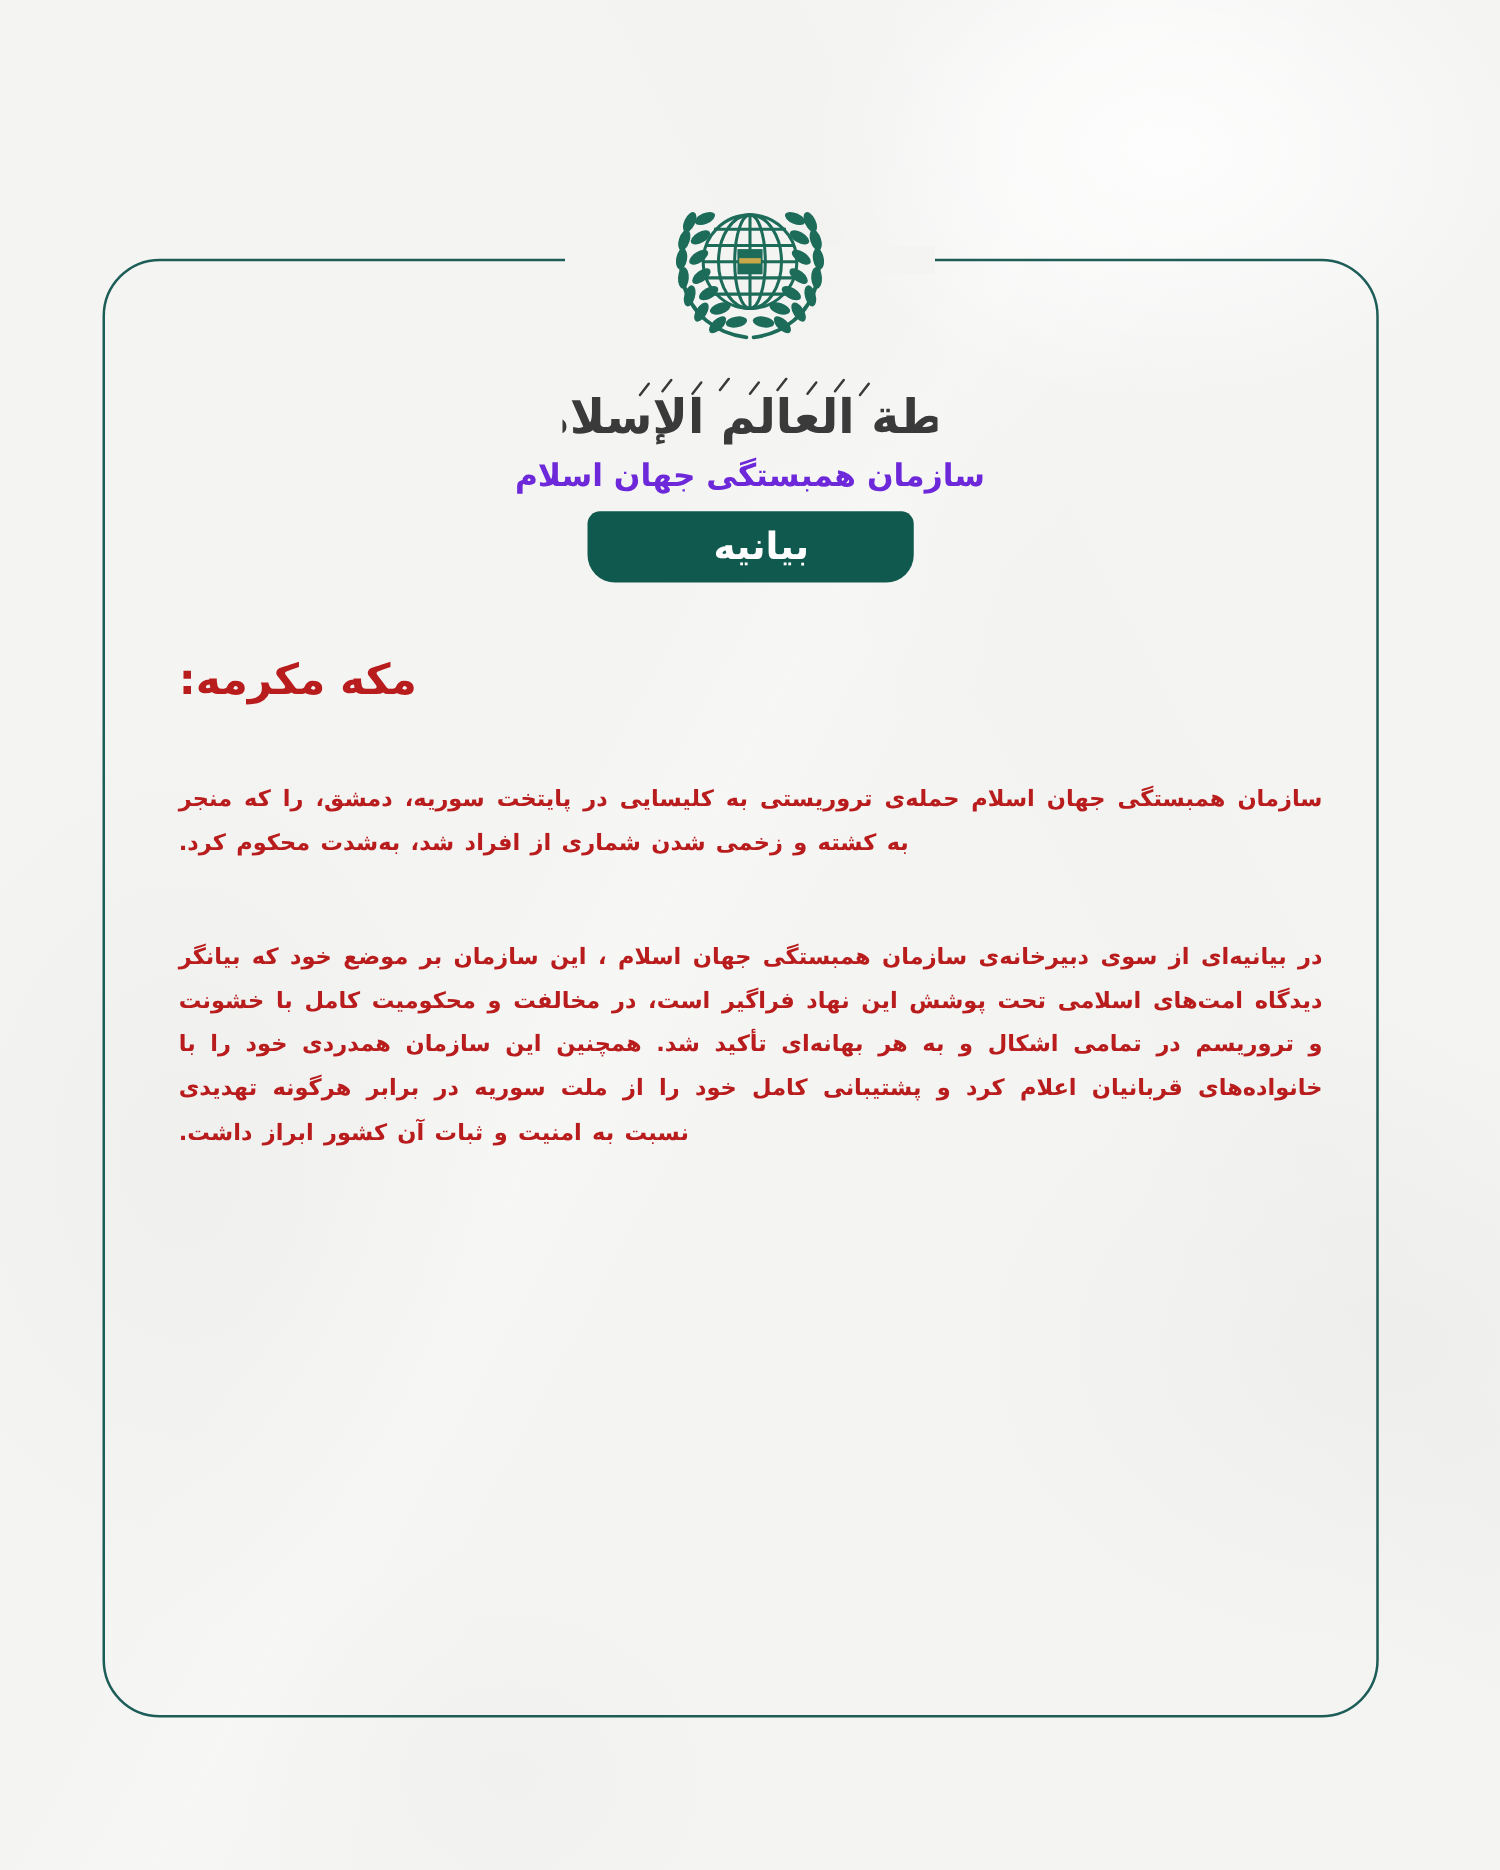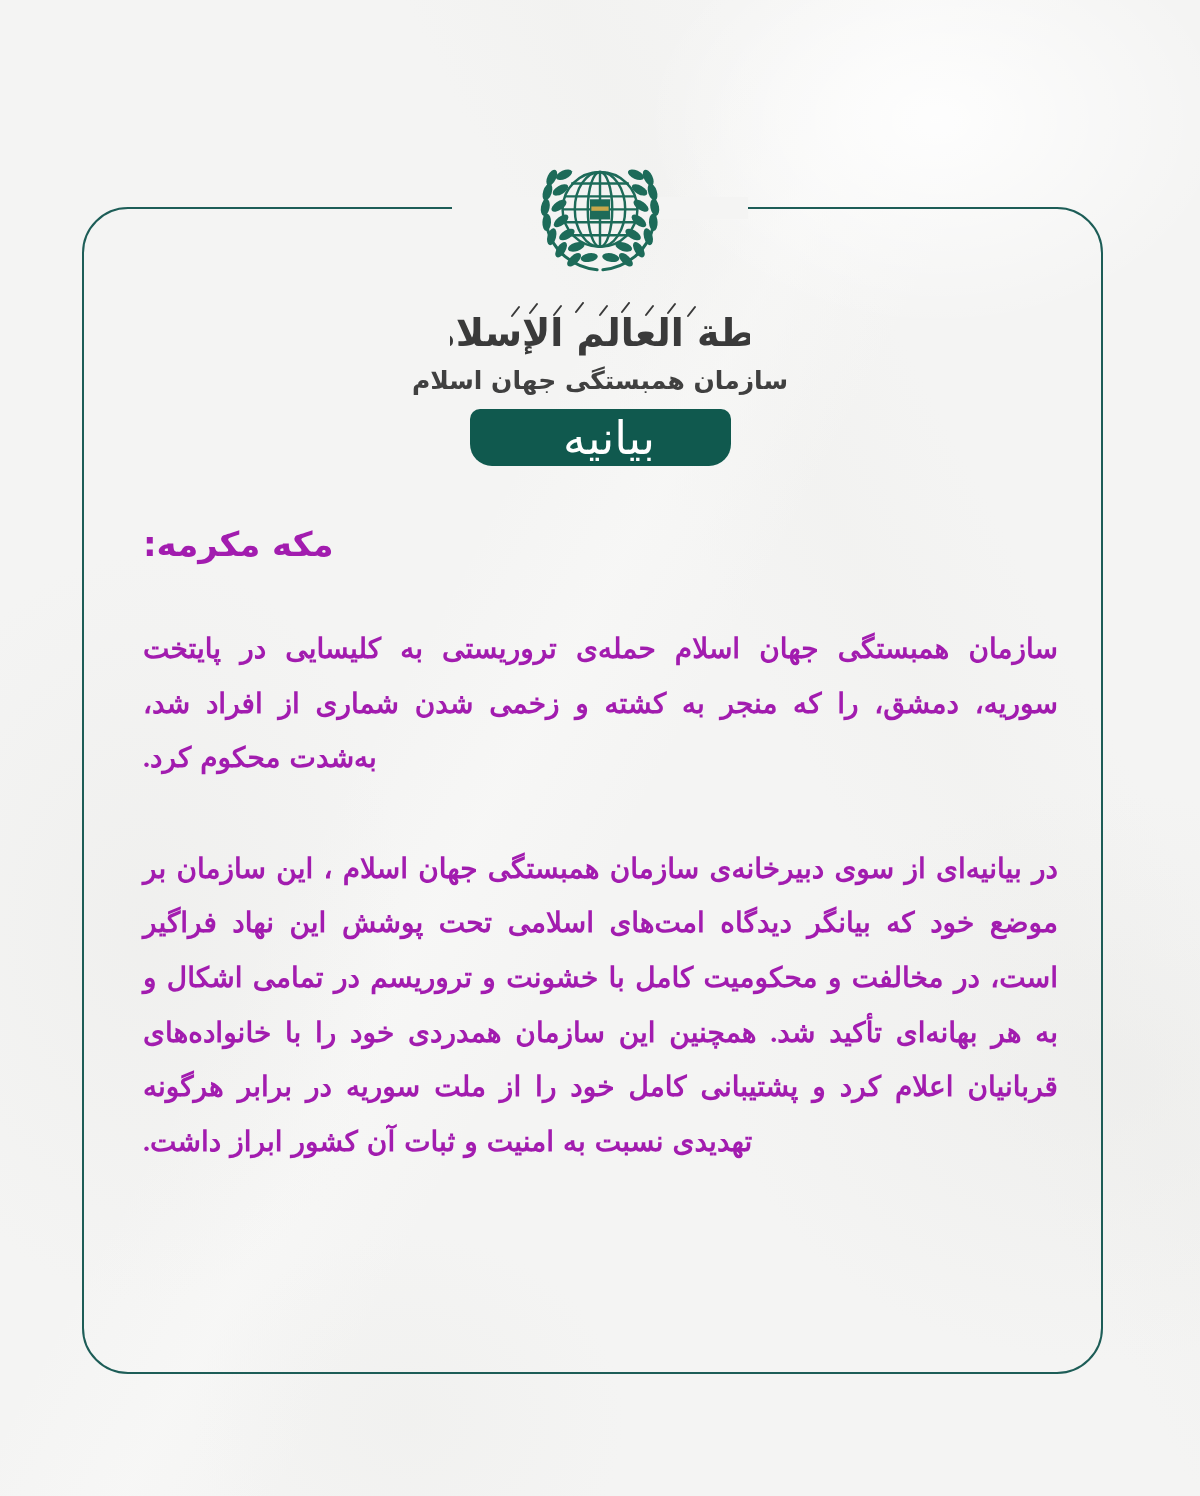--- a/index.html
+++ b/index.html
@@ -73,76 +73,75 @@
     width: 300px;
     height: 62px;
     display: block;
   }
 
   .org-name-fa {
     margin-top: 2px;
     font-family: "DejaVu Sans", "Liberation Sans", sans-serif;
     font-size: 25px;
     font-weight: 600;
-    color: #404040;
+    color: #6d28d9;
     letter-spacing: .3px;
     direction: rtl;
   }
 
   
   .badge {
     position: absolute;
     left: 470px;
     top: 409px;
     width: 261px;
     height: 57px;
     background-color: #10594e;
     border-radius: 10px 10px 22px 22px;
     display: flex;
     align-items: center;
     justify-content: center;
   }
   .badge-label {
     color: #ffffff;
-    font-size: 46px;
-    font-weight: 400;
+    font-size: 30px;
+    font-weight: 700;
     line-height: 1;
     direction: rtl;
     letter-spacing: .5px;
     margin-left: 17px;
   }
 
   
   .content {
     position: absolute;
     left: 143px;
     top: 524px;
     width: 915px;
     direction: rtl;
     text-align: justify;
-    color: #a21caf;
+    color: #b91c1c;
   }
 
   .dateline {
     font-size: 34px;
     font-weight: 700;
     text-align: left;
     margin: 0 0 58px 0;
     letter-spacing: 0;
   }
 
   .para {
-    font-size: 28px;
+    font-size: 18px;
     line-height: 1.95;
     font-weight: 600;
     margin: 0 0 56px 0;
     text-align: justify;
     text-align-last: left;
     word-spacing: 2px;
-    font-family: Liberation Serif, serif;
   }
   .para:last-child { margin-bottom: 0; }
 </style>
 </head>
 <body>
 
 <div class="paper-texture"></div>
 
 <div class="frame"></div>
 <div class="frame-gap"></div>

